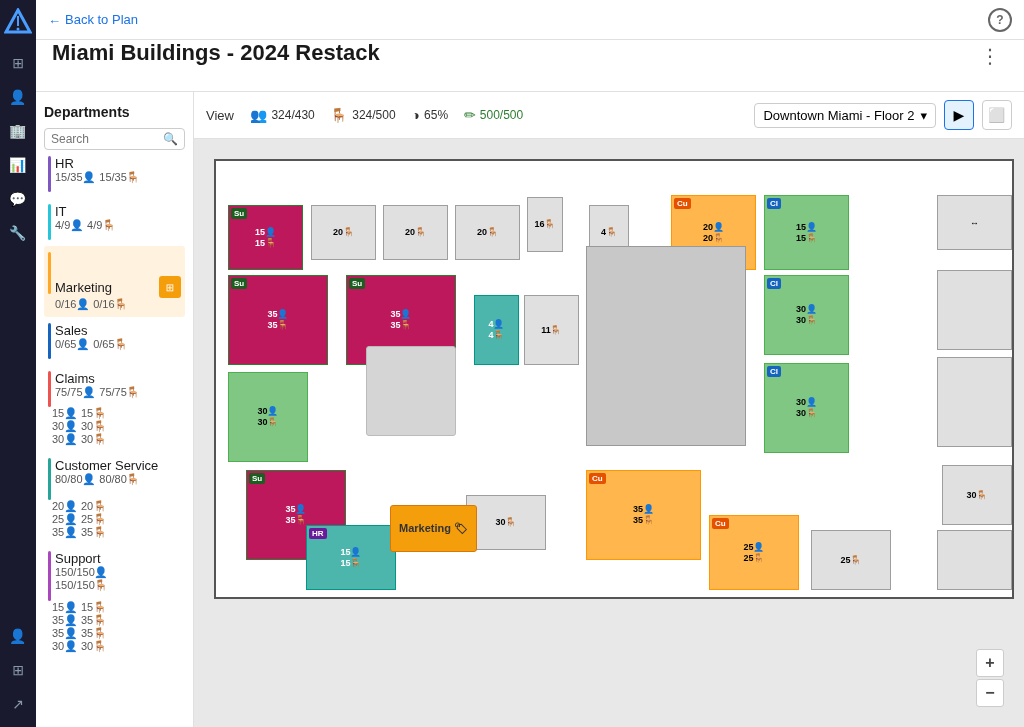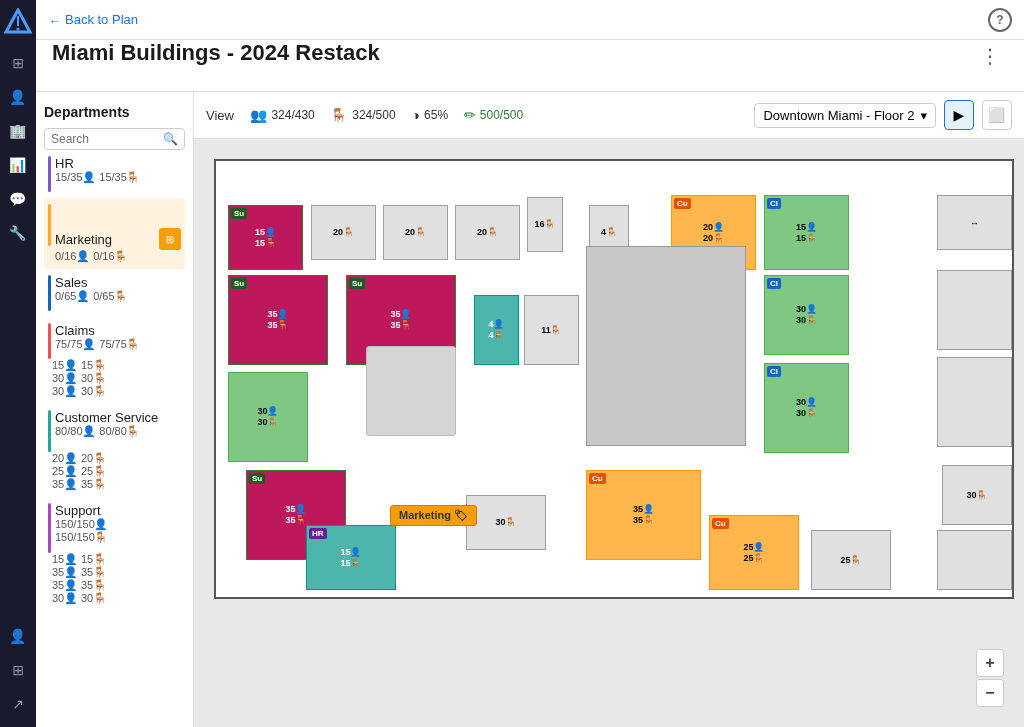--- a/index.html
+++ b/index.html
@@ -282,21 +282,21 @@
     .room-badge.hr-badge { background: #6a1b9a; }
 
     .marketing-label {
       position: absolute;
       left: 174px;
       top: 344px;
       background: #f59e0b;
       color: #333;
       font-size: 11px;
       font-weight: 600;
-      padding: 3px 8px;
+      padding: 16px 8px;
       border-radius: 3px;
       border: 1px solid #d97706;
       z-index: 10;
     }
 
     
     .zoom-controls {
       position: absolute;
       bottom: 20px;
       right: 20px;
@@ -377,20 +377,27 @@
       </div>
 
       <div class="dept-row dept-item">
         <div class="color-bar dept-color-hr" style="height:36px;"></div>
         <div class="dept-content">
           <div class="dept-name">HR</div>
           <div class="dept-stats">15/35👤 15/35🪑</div>
         </div>
       </div>
 
+      <div class="dept-row dept-item">
+        <div class="color-bar dept-color-it" style="height:36px;"></div>
+        <div class="dept-content">
+          <div class="dept-name">IT</div>
+          <div class="dept-stats">4/9👤 4/9🪑</div>
+        </div>
+      </div>
 
       <div class="dept-row dept-item active">
         <div class="color-bar dept-color-marketing" style="height:42px;"></div>
         <div class="dept-content" style="flex:1;margin-top:24px;">
           <div style="display:flex;align-items:center;justify-content:space-between;">
             <div class="dept-name">Marketing</div>
             <div class="dept-icon">⊞</div>
           </div>
           <div class="dept-stats">0/16👤 0/16🪑</div>
         </div>

